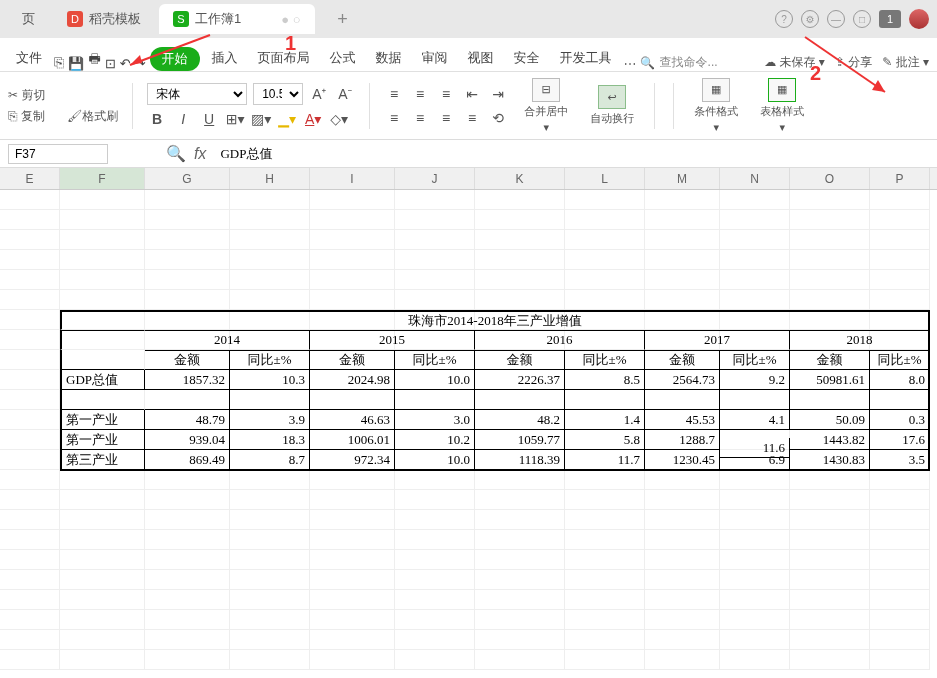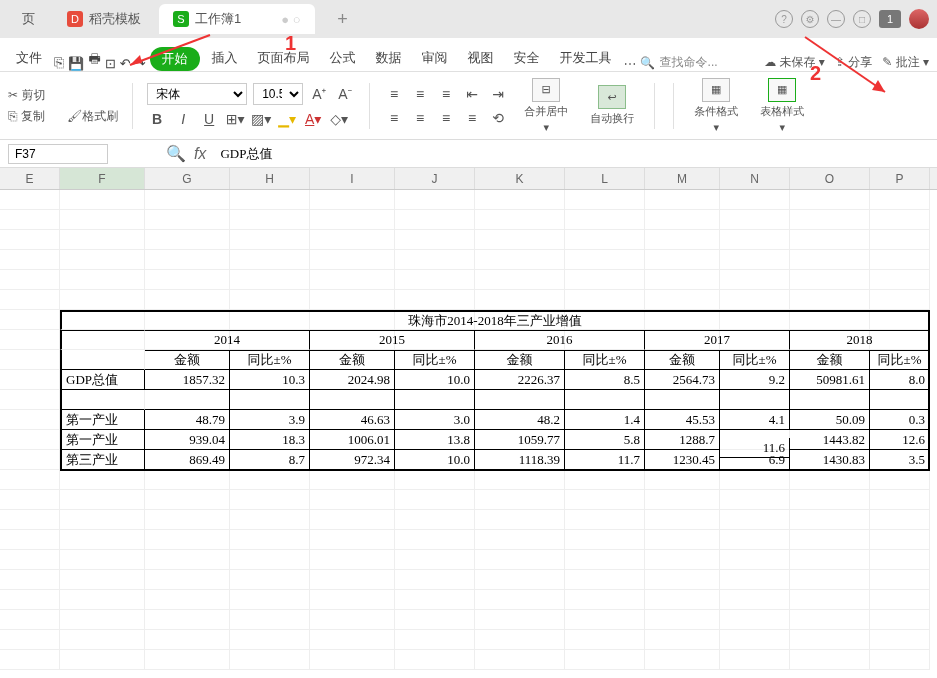--- a/index.html
+++ b/index.html
@@ -537,27 +537,27 @@
       <div class="cell r" style="left: 475px; top: 220px; width: 90px; height: 20px; border-bottom: 1px solid rgb(0, 0, 0); border-right: 1px solid rgb(0, 0, 0);">48.2</div>
       <div class="cell r" style="left: 565px; top: 220px; width: 80px; height: 20px; border-bottom: 1px solid rgb(0, 0, 0); border-right: 1px solid rgb(0, 0, 0);">1.4</div>
       <div class="cell r" style="left: 645px; top: 220px; width: 75px; height: 20px; border-bottom: 1px solid rgb(0, 0, 0); border-right: 1px solid rgb(0, 0, 0);">45.53</div>
       <div class="cell r" style="left: 720px; top: 220px; width: 70px; height: 20px; border-bottom: 1px solid rgb(0, 0, 0); border-right: 1px solid rgb(0, 0, 0);">4.1</div>
       <div class="cell r" style="left: 790px; top: 220px; width: 80px; height: 20px; border-bottom: 1px solid rgb(0, 0, 0); border-right: 1px solid rgb(0, 0, 0);">50.09</div>
       <div class="cell r" style="left: 870px; top: 220px; width: 60px; height: 20px; border-bottom: 1px solid rgb(0, 0, 0); border-right: 1px solid rgb(0, 0, 0);">0.3</div>
       <div class="cell " style="left: 60px; top: 240px; width: 85px; height: 20px; border-left: 2px solid rgb(0, 0, 0); border-bottom: 1px solid rgb(0, 0, 0); border-right: 1px solid rgb(0, 0, 0);">第一产业</div>
       <div class="cell r" style="left: 145px; top: 240px; width: 85px; height: 20px; border-bottom: 1px solid rgb(0, 0, 0); border-right: 1px solid rgb(0, 0, 0);">939.04</div>
       <div class="cell r" style="left: 230px; top: 240px; width: 80px; height: 20px; border-bottom: 1px solid rgb(0, 0, 0); border-right: 1px solid rgb(0, 0, 0);">18.3</div>
       <div class="cell r" style="left: 310px; top: 240px; width: 85px; height: 20px; border-bottom: 1px solid rgb(0, 0, 0); border-right: 1px solid rgb(0, 0, 0);">1006.01</div>
-      <div class="cell r" style="left: 395px; top: 240px; width: 80px; height: 20px; border-bottom: 1px solid rgb(0, 0, 0); border-right: 1px solid rgb(0, 0, 0);">13.8</div>
+      <div class="cell r" style="left: 395px; top: 240px; width: 80px; height: 20px; border-bottom: 1px solid rgb(0, 0, 0); border-right: 1px solid rgb(0, 0, 0);">10.2</div>
       <div class="cell r" style="left: 475px; top: 240px; width: 90px; height: 20px; border-bottom: 1px solid rgb(0, 0, 0); border-right: 1px solid rgb(0, 0, 0);">1059.77</div>
       <div class="cell r" style="left: 565px; top: 240px; width: 80px; height: 20px; border-bottom: 1px solid rgb(0, 0, 0); border-right: 1px solid rgb(0, 0, 0);">5.8</div>
       <div class="cell r" style="left: 645px; top: 240px; width: 75px; height: 20px; border-bottom: 1px solid rgb(0, 0, 0); border-right: 1px solid rgb(0, 0, 0);">1288.7</div>
       <div class="cell r" style="left: 720px; top: 248px; width: 70px; height: 20px; border-bottom: 1px solid rgb(0, 0, 0); border-right: 1px solid rgb(0, 0, 0);">11.6</div>
       <div class="cell r" style="left: 790px; top: 240px; width: 80px; height: 20px; border-bottom: 1px solid rgb(0, 0, 0); border-right: 1px solid rgb(0, 0, 0);">1443.82</div>
-      <div class="cell r" style="left: 870px; top: 240px; width: 60px; height: 20px; border-bottom: 1px solid rgb(0, 0, 0); border-right: 1px solid rgb(0, 0, 0);">12.6</div>
+      <div class="cell r" style="left: 870px; top: 240px; width: 60px; height: 20px; border-bottom: 1px solid rgb(0, 0, 0); border-right: 1px solid rgb(0, 0, 0);">17.6</div>
       <div class="cell " style="left: 60px; top: 260px; width: 85px; height: 20px; border-left: 2px solid rgb(0, 0, 0); border-bottom: 1px solid rgb(0, 0, 0); border-right: 1px solid rgb(0, 0, 0);">第三产业</div>
       <div class="cell r" style="left: 145px; top: 260px; width: 85px; height: 20px; border-bottom: 1px solid rgb(0, 0, 0); border-right: 1px solid rgb(0, 0, 0);">869.49</div>
       <div class="cell r" style="left: 230px; top: 260px; width: 80px; height: 20px; border-bottom: 1px solid rgb(0, 0, 0); border-right: 1px solid rgb(0, 0, 0);">8.7</div>
       <div class="cell r" style="left: 310px; top: 260px; width: 85px; height: 20px; border-bottom: 1px solid rgb(0, 0, 0); border-right: 1px solid rgb(0, 0, 0);">972.34</div>
       <div class="cell r" style="left: 395px; top: 260px; width: 80px; height: 20px; border-bottom: 1px solid rgb(0, 0, 0); border-right: 1px solid rgb(0, 0, 0);">10.0</div>
       <div class="cell r" style="left: 475px; top: 260px; width: 90px; height: 20px; border-bottom: 1px solid rgb(0, 0, 0); border-right: 1px solid rgb(0, 0, 0);">1118.39</div>
       <div class="cell r" style="left: 565px; top: 260px; width: 80px; height: 20px; border-bottom: 1px solid rgb(0, 0, 0); border-right: 1px solid rgb(0, 0, 0);">11.7</div>
       <div class="cell r" style="left: 645px; top: 260px; width: 75px; height: 20px; border-bottom: 1px solid rgb(0, 0, 0); border-right: 1px solid rgb(0, 0, 0);">1230.45</div>
       <div class="cell r" style="left: 720px; top: 260px; width: 70px; height: 20px; border-bottom: 1px solid rgb(0, 0, 0); border-right: 1px solid rgb(0, 0, 0);">6.9</div>
       <div class="cell r" style="left: 790px; top: 260px; width: 80px; height: 20px; border-bottom: 1px solid rgb(0, 0, 0); border-right: 1px solid rgb(0, 0, 0);">1430.83</div>

